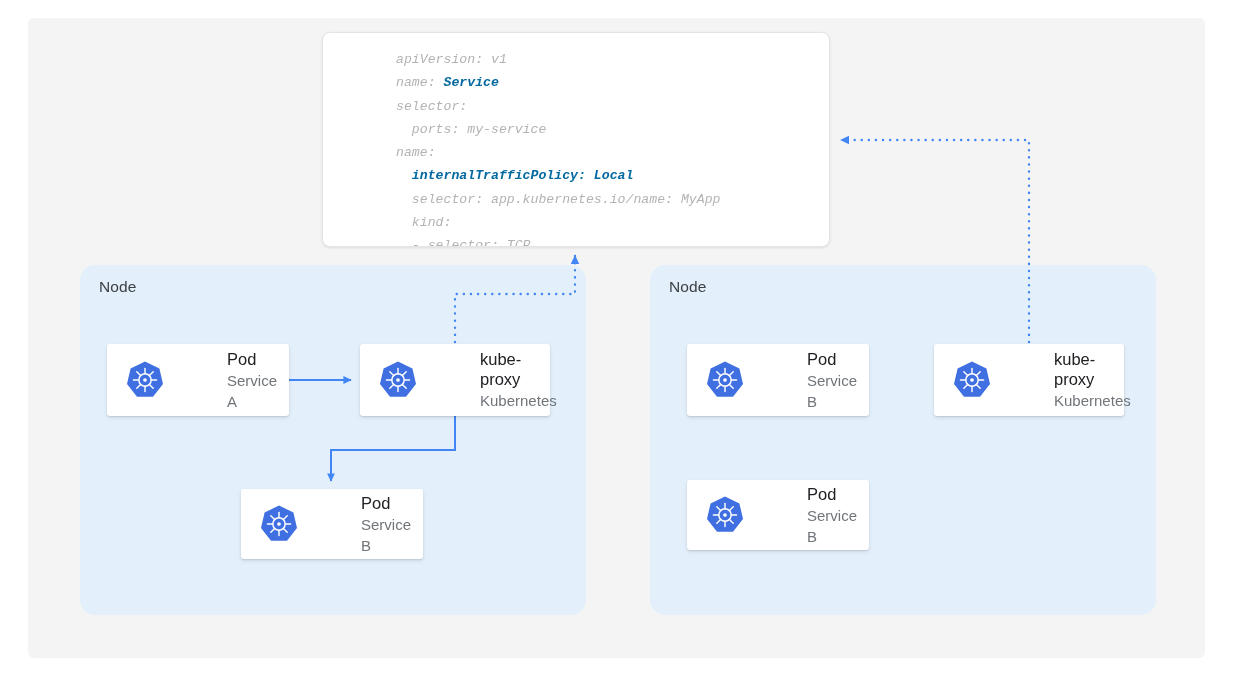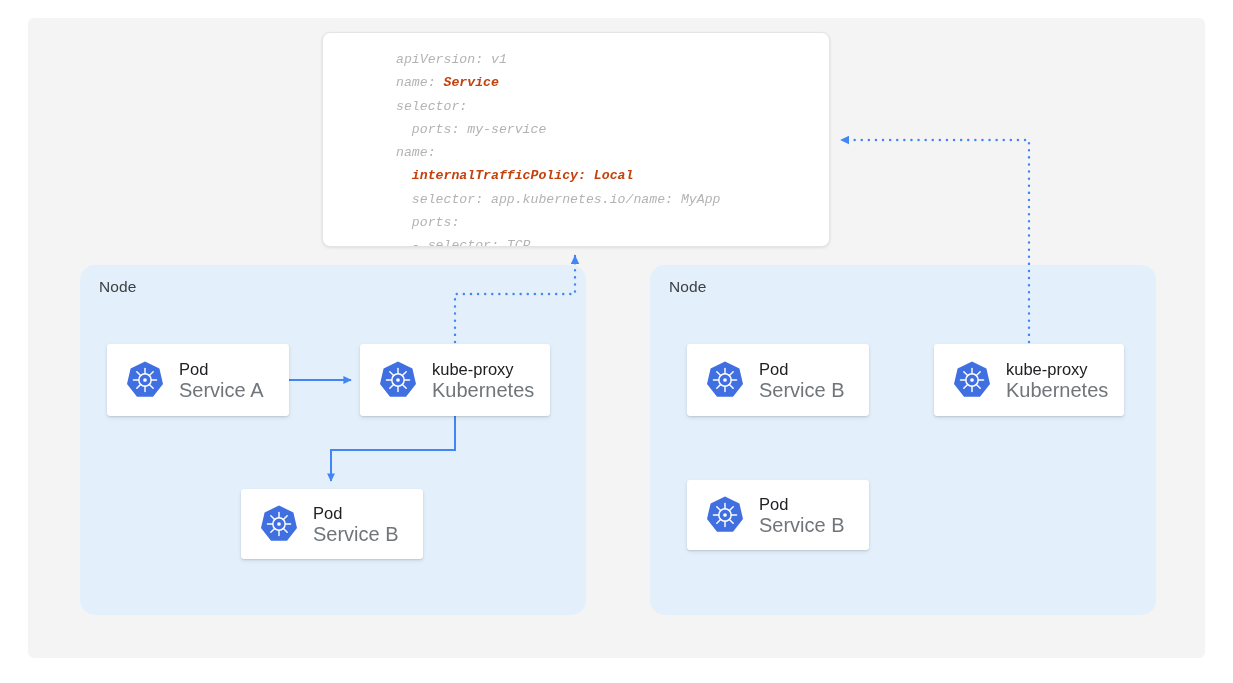--- a/index.html
+++ b/index.html
@@ -61,21 +61,21 @@
     margin: 0;
     font-family: "Liberation Mono", "DejaVu Sans Mono", monospace;
     font-size: 13.2px;
     line-height: 23.3px;
     font-style: italic;
     color: #b3b3b3;
     white-space: pre;
   }
   #yaml-code .kv-bold {
     font-weight: bold;
-    color: #c2410c;
+    color: #0369a1;
   }
 
   
   .node-box {
     position: absolute;
     background: #e3f0fc;
     border-radius: 15px;
   }
   #node-left  { left: 80px;  top: 265px; width: 506px; height: 350px; }
   #node-right { left: 650px; top: 265px; width: 506px; height: 350px; }
@@ -91,37 +91,38 @@
 
   
   .card {
     position: absolute;
     background: #ffffff;
     border-radius: 3px;
     box-shadow: 0 1px 2px rgba(0,0,0,0.13), 0 2px 5px rgba(0,0,0,0.07);
     display: flex;
     align-items: center;
     box-sizing: border-box;
+    gap: 48px;
   }
   .card .k8s-icon {
     flex: 0 0 auto;
     margin-left: 18px;
     margin-right: 14px;
     width: 40px;
     height: 40px;
     display: block;
   }
   .card .card-text { display: flex; flex-direction: column; justify-content: center; }
   .card .card-title {
     font-size: 16.5px;
     color: #202124;
     line-height: 20px;
   }
   .card .card-sub {
-    font-size: 20px;
+    font-size: 15px;
     color: #70757a;
     line-height: 21px;
     margin-top: 1px;
   }
 
   
   #card-pod-a          { left: 107px; top: 344px; width: 182px; height: 72px; }
   #card-kubeproxy-l    { left: 360px; top: 344px; width: 190px; height: 72px; }
   #card-pod-b-left     { left: 241px; top: 489px; width: 182px; height: 70px; }
   #card-pod-b-r1       { left: 687px; top: 344px; width: 182px; height: 72px; }
@@ -163,21 +164,21 @@
   </svg>
 
   <div id="yaml-card">
     <pre id="yaml-code"><span>apiVersion: v1</span>
 <span>name: </span><span class="kv-bold">Service</span>
 <span>selector:</span>
 <span>  ports: my-service</span>
 <span>name:</span>
 <span>  </span><span class="kv-bold">internalTrafficPolicy: Local</span>
 <span>  selector: app.kubernetes.io/name: MyApp</span>
-<span>  ports:</span>
+<span>  kind:</span>
 <span>  - selector: TCP</span>
 
 </pre>
   </div>
 
   <div class="card" id="card-pod-a">
     <svg class="k8s-icon" viewBox="0 0 100 100">
       <path d="M50 4 L86 21 L95 60 L70 92 L30 92 L5 60 L14 21 Z" fill="#3f6fe0"></path>
       <g fill="none" stroke="#ffffff" stroke-width="3.6" stroke-linecap="round">
         <circle cx="50" cy="50" r="15.5"></circle>

